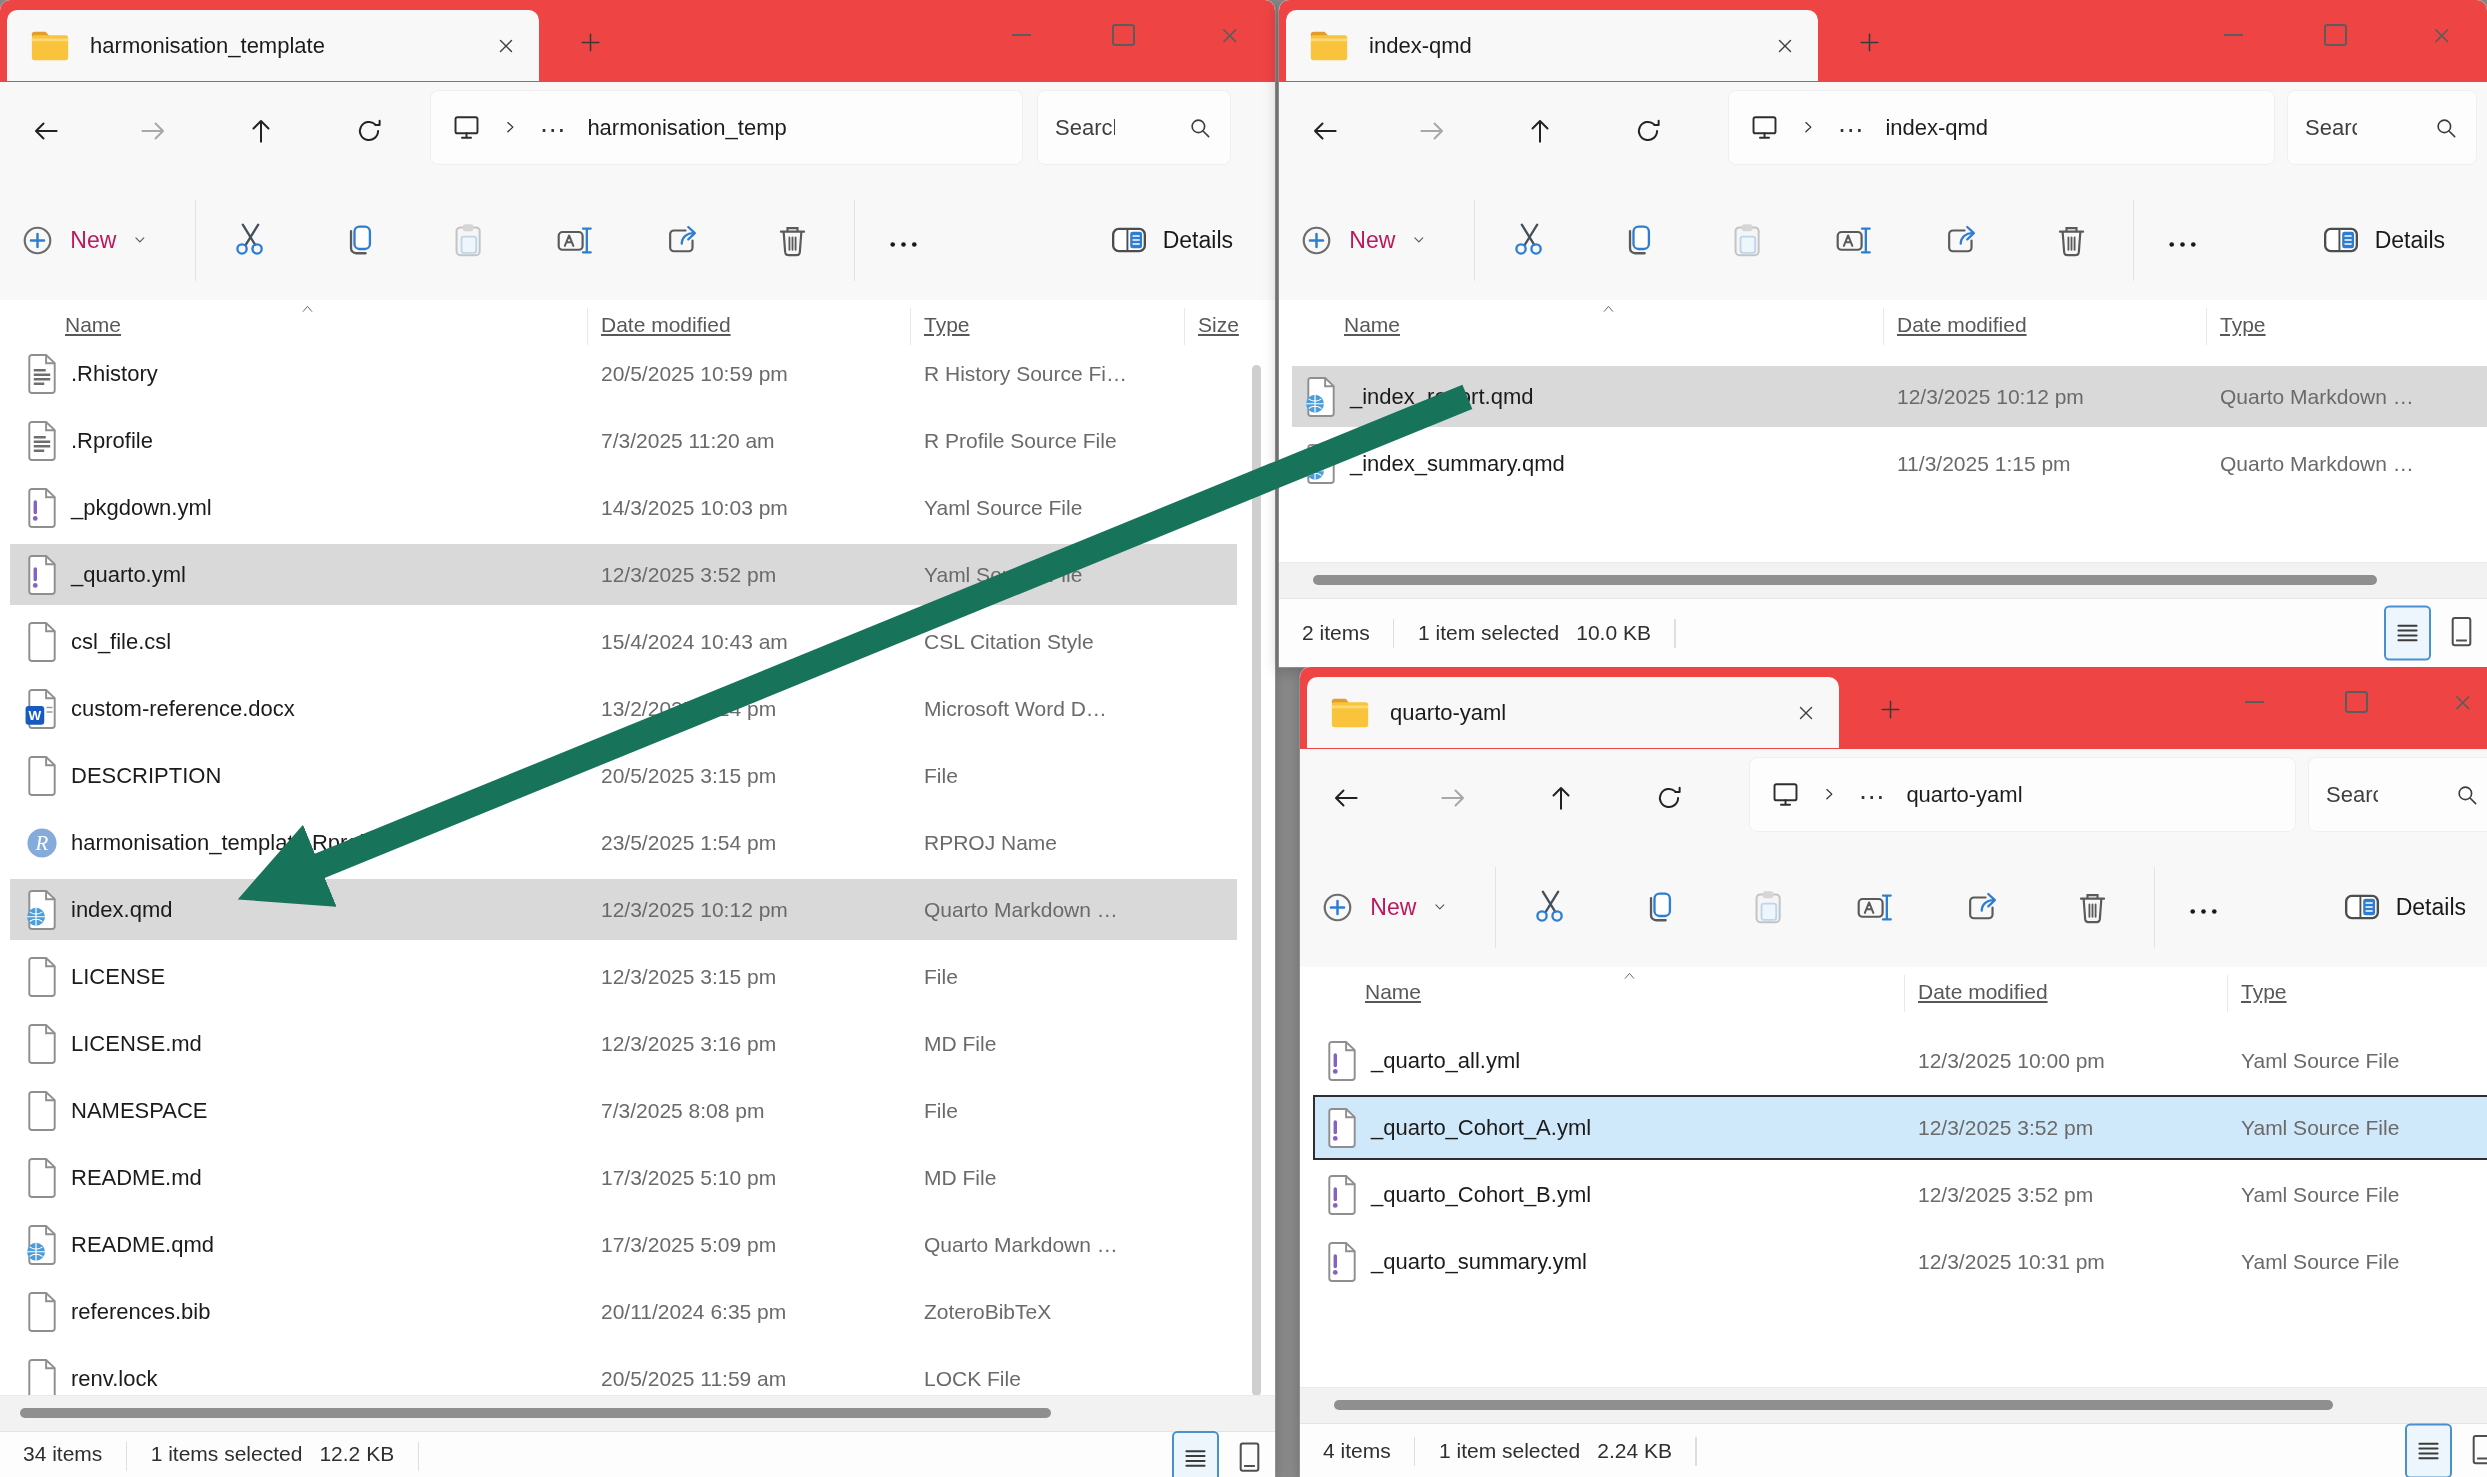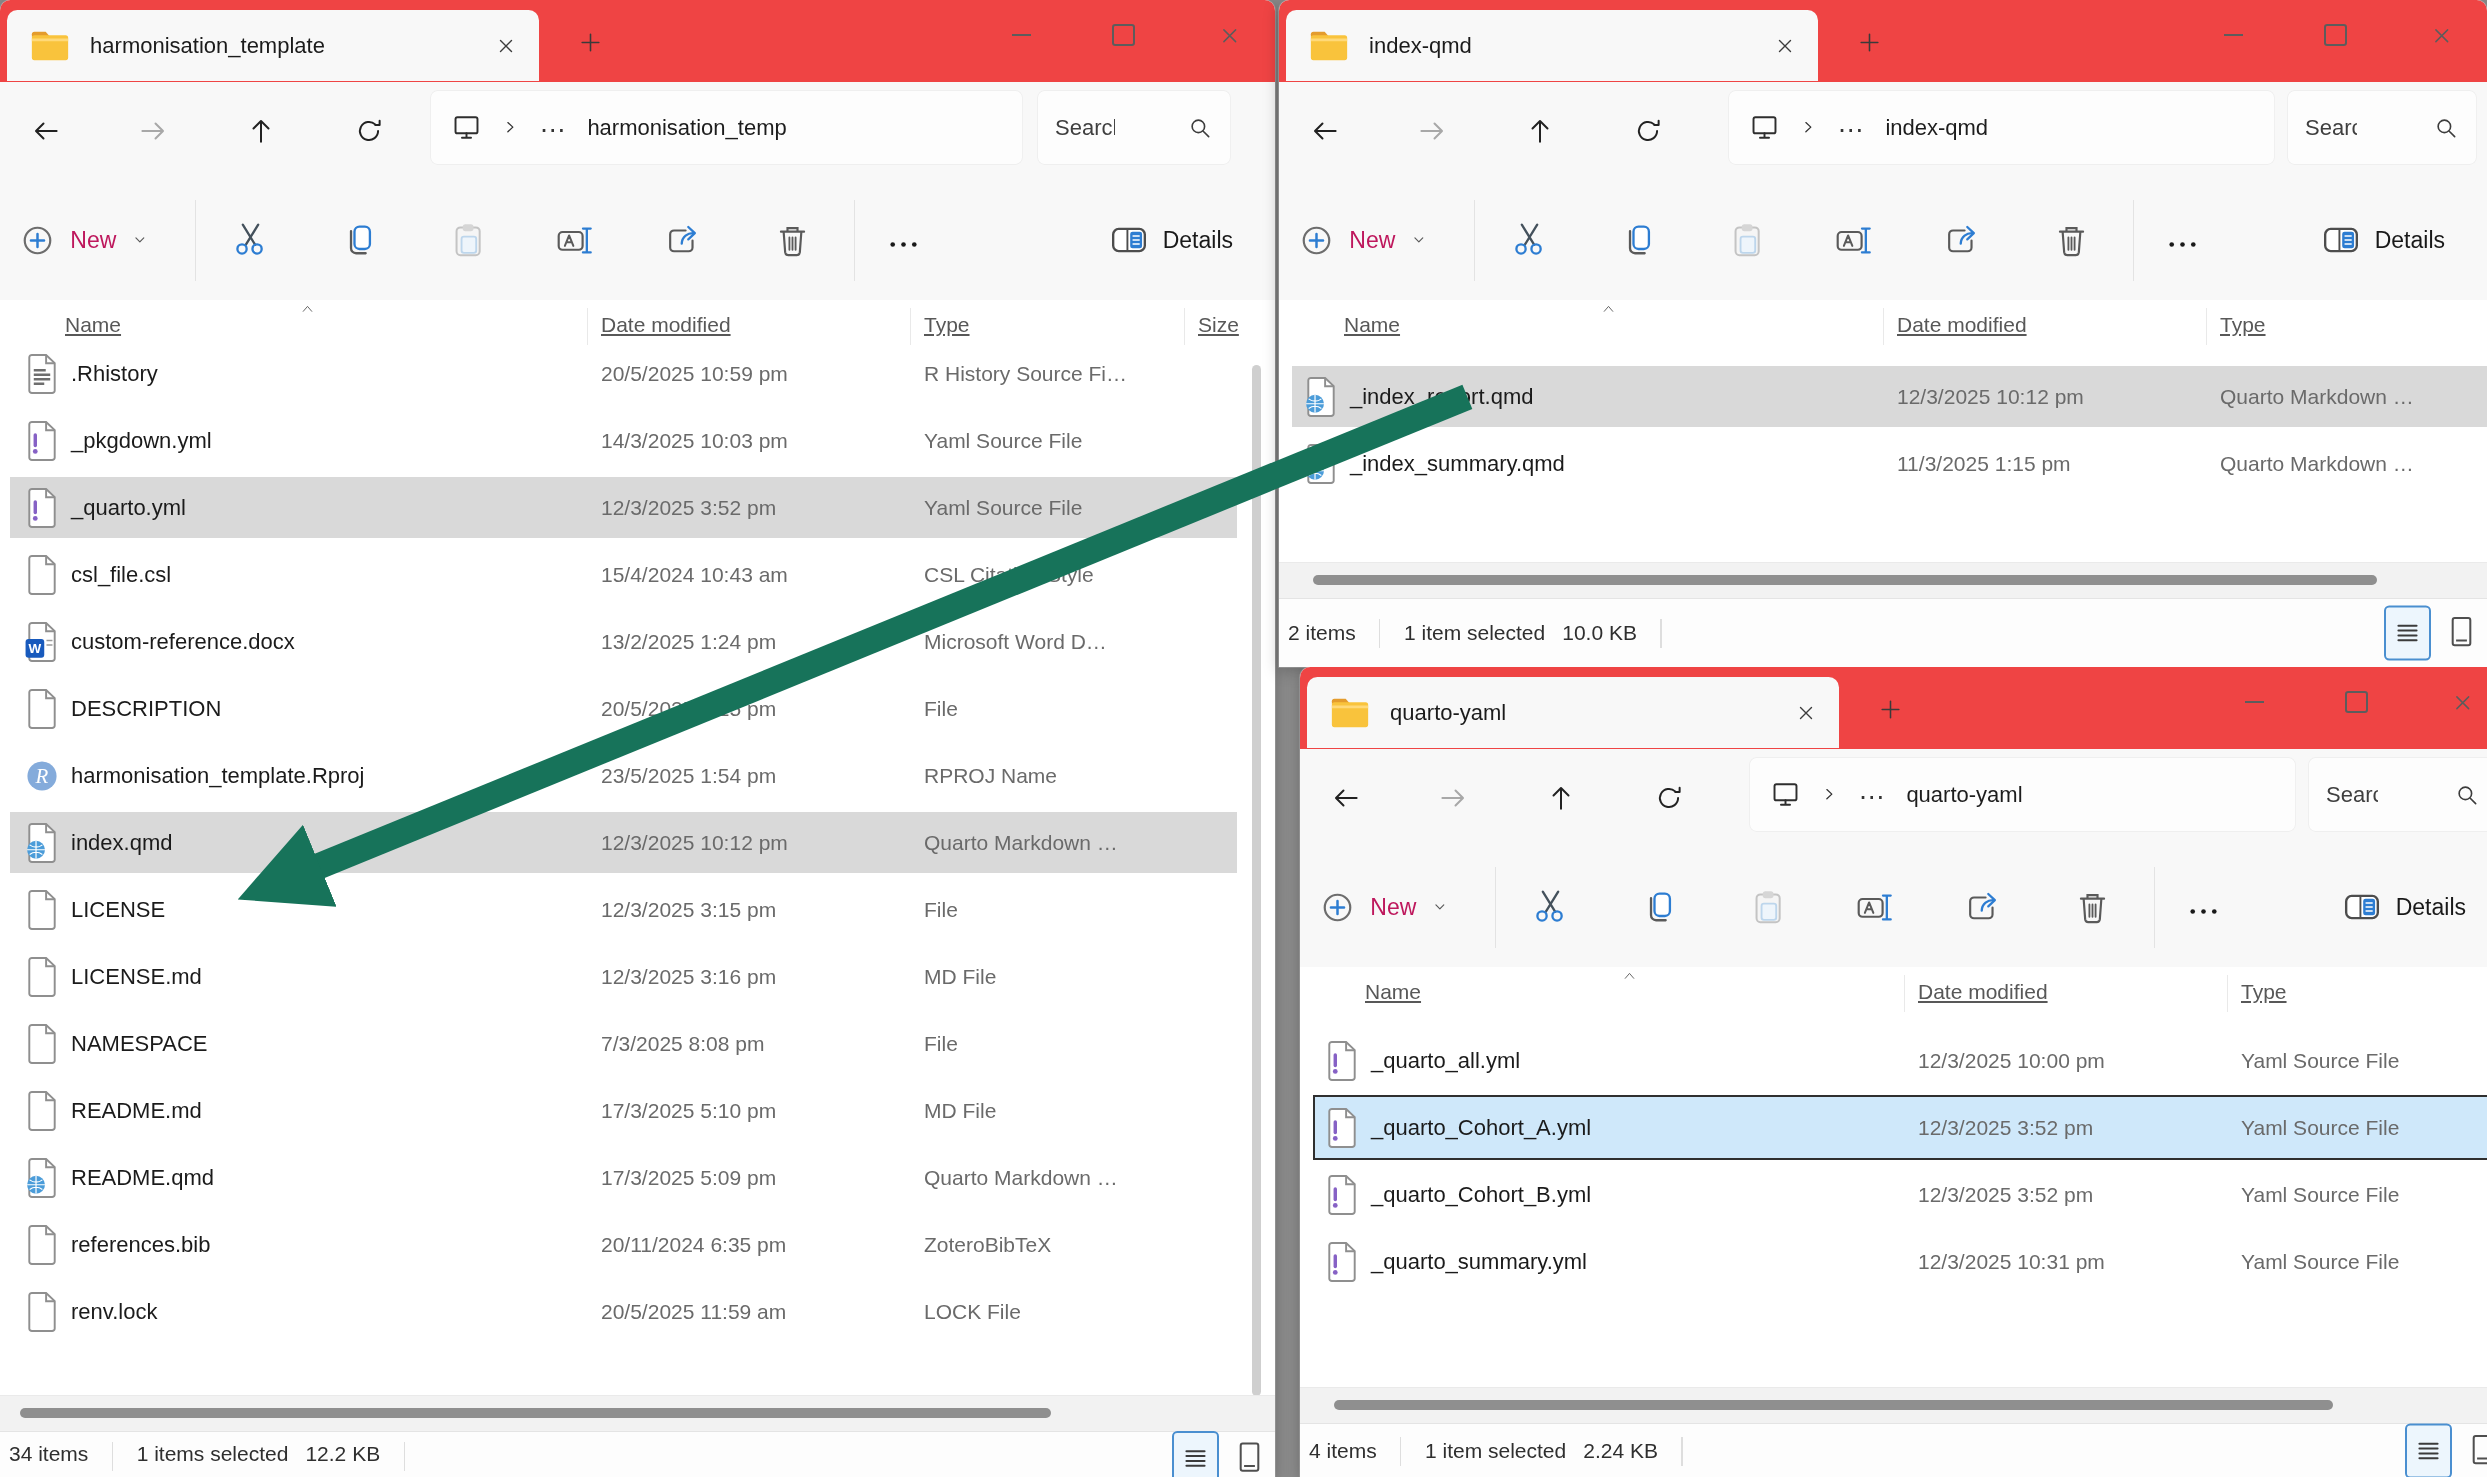--- a/index.html
+++ b/index.html
@@ -121,21 +121,21 @@
   .vscroll{position:absolute;right:14.4px;top:65px;height:1031px;width:9.1px;background:#cfcfcf;border-radius:5.2px;z-index:2;}
   .scrollstrip{position:absolute;left:0;right:0;bottom:var(--status-h);height:35px;background:#f2f2f2;border-top:0.7px solid #eaeaea;z-index:2;}
   .hthumb{position:absolute;top:11.8px;height:10.4px;background:#8f8f8f;border-radius:5.2px;}
   .w-left .hthumb{left:19.6px;width:1031px;}
   .w-top-right .hthumb{left:34px;width:1064px;}
   .w-bottom-right .hthumb{left:34px;width:999px;}
   
   .statusbar{
     position:absolute;left:0;right:0;bottom:0;height:var(--status-h);
     background:#fdfdfd;border-top:0.7px solid #e4e4e4;box-sizing:border-box;
-    display:flex;align-items:center;padding-left:9px;font-size:21px;color:#2f2f2f;z-index:3;
+    display:flex;align-items:center;padding-left:23px;font-size:21px;color:#2f2f2f;z-index:3;
   }
   .w-left .statusbar{align-items:flex-start;padding-top:10.4px;}
   .sdiv{width:1.3px;height:29px;background:#dedede;margin:0 23.5px;flex:none;}
   .st-size{margin-left:17px;}
   .viewbtns{position:absolute;right:9.1px;top:50%;transform:translateY(-50%);display:flex;align-items:center;gap:14.4px;}
   .w-left .viewbtns{top:auto;bottom:-9.1px;transform:none;}
   .vb-details{
     width:47px;height:55px;border:2px solid #4a8fd0;border-radius:5.2px;background:#edf6fd;
     display:flex;align-items:center;justify-content:center;box-sizing:border-box;
   }
@@ -381,20 +381,28 @@
       <div class="rows">
   <div class="row">
     <svg class="ic fic" viewBox="0 0 52 64" width="34" height="42">
               <use href="#i-file-r"></use>
             </svg>
     <span class="fname">.Rhistory</span>
     <span class="fdate">20/5/2025 10:59 pm</span>
     <span class="ftype">R History Source Fi…</span>
   </div>
 
+  <div class="row">
+    <svg class="ic fic" viewBox="0 0 52 64" width="34" height="42">
+              <use href="#i-file-r"></use>
+            </svg>
+    <span class="fname">.Rprofile</span>
+    <span class="fdate">7/3/2025 11:20 am</span>
+    <span class="ftype">R Profile Source File</span>
+  </div>
 
   <div class="row">
     <svg class="ic fic" viewBox="0 0 52 64" width="34" height="42">
               <use href="#i-file-yml"></use>
             </svg>
     <span class="fname">_pkgdown.yml</span>
     <span class="fdate">14/3/2025 10:03 pm</span>
     <span class="ftype">Yaml Source File</span>
   </div>
 

